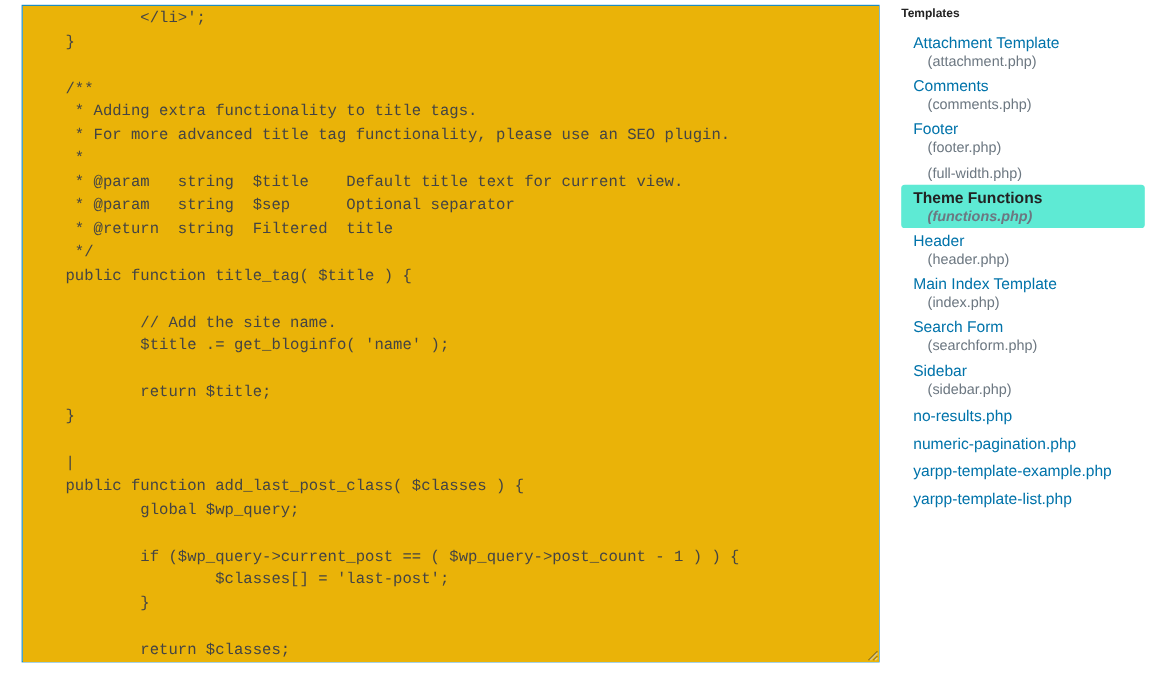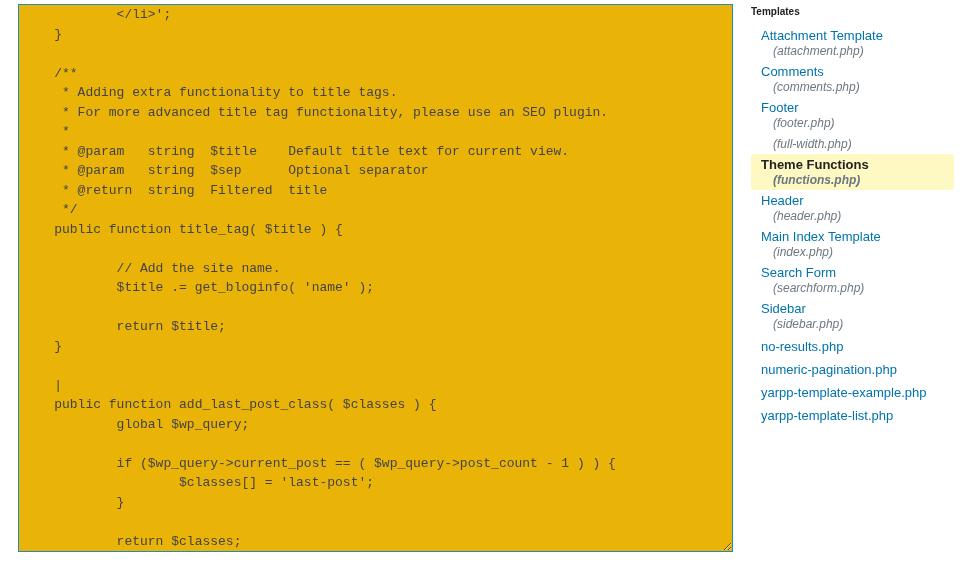--- a/index.html
+++ b/index.html
@@ -20,24 +20,24 @@
       overflow:auto;
       outline:none;
     }
     .sidebar { width:203px; padding-top:0; }
     .sidebar h3 {
       font-size:10px; font-weight:700; color:#222;
       margin:2px 0 8px 0;
     }
     ul.tmpl-list { list-style:none; }
     ul.tmpl-list li { padding:3px 0 3px 10px; font-size:13px; }
-    ul.tmpl-list li.active { background:#fef9c3; border-radius:3px; }
+    ul.tmpl-list li.active { background:#5eead4; border-radius:3px; }
     .tmpl-label { color:#0073aa; cursor:pointer; }
     li.active .tmpl-label { color:#222; font-weight:700; cursor:default; }
-    .tmpl-file { display:block; color:#6c7781; font-style:italic; font-size:12px; margin-top:1px; padding-left:12px; }
+    .tmpl-file { display:block; color:#6c7781; font-size:12px; margin-top:1px; padding-left:12px; }
     li.active .tmpl-file { font-weight:700; font-style:italic; }
     .single-line { margin-top:2px; }
   </style>
 </head>
 <body>
 
 <div class="wrap">
   <div class="editor-col">
     <textarea class="code-editor" spellcheck="false" style="">            &lt;/li&gt;';
     }

